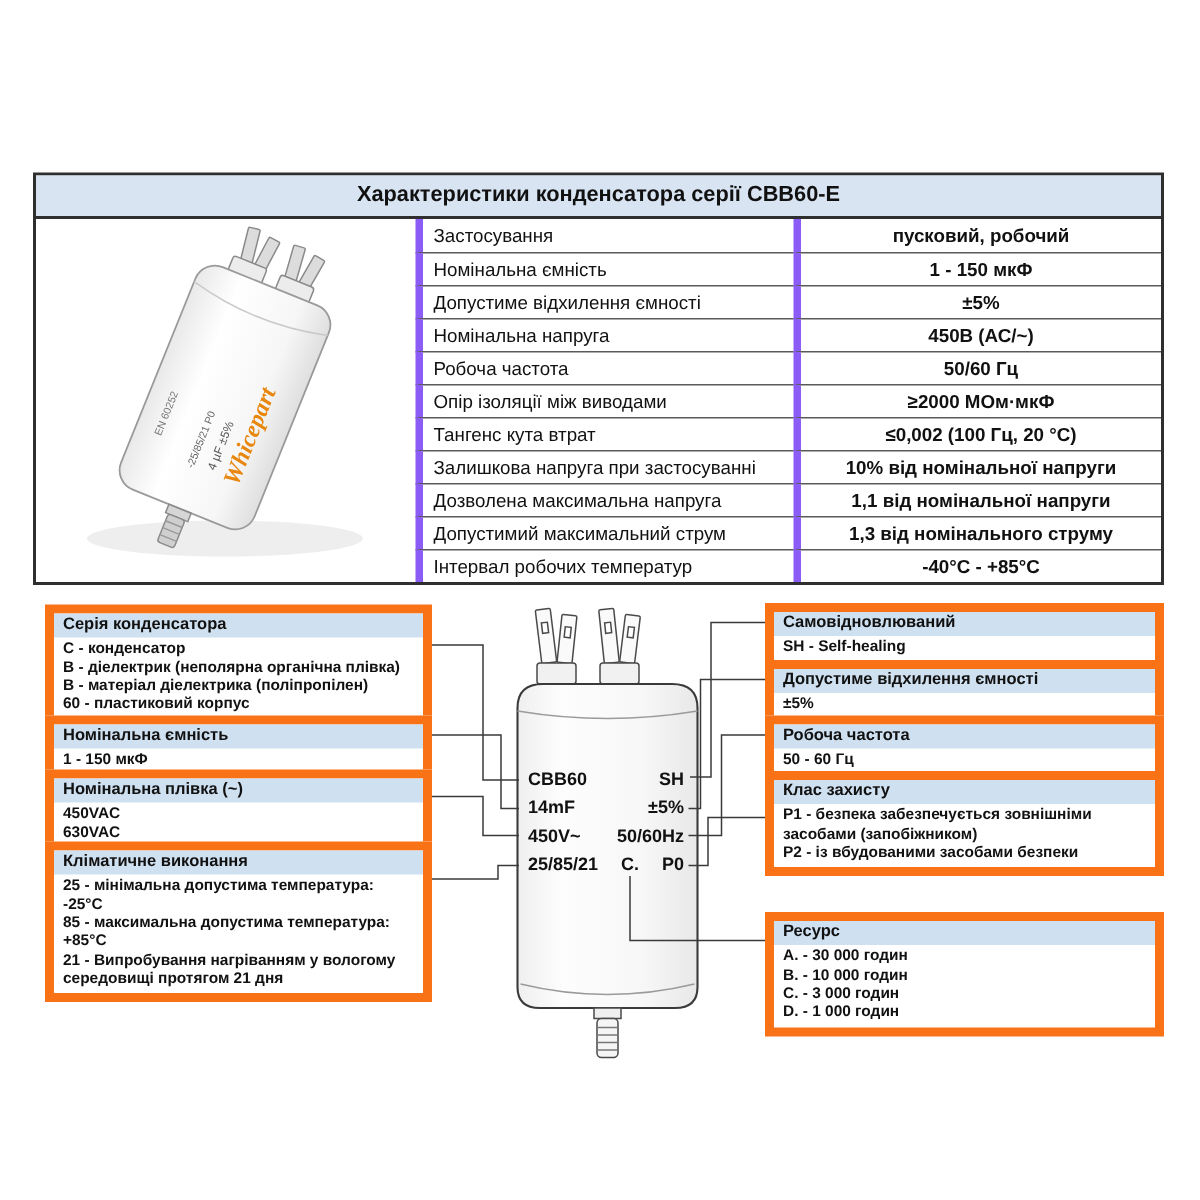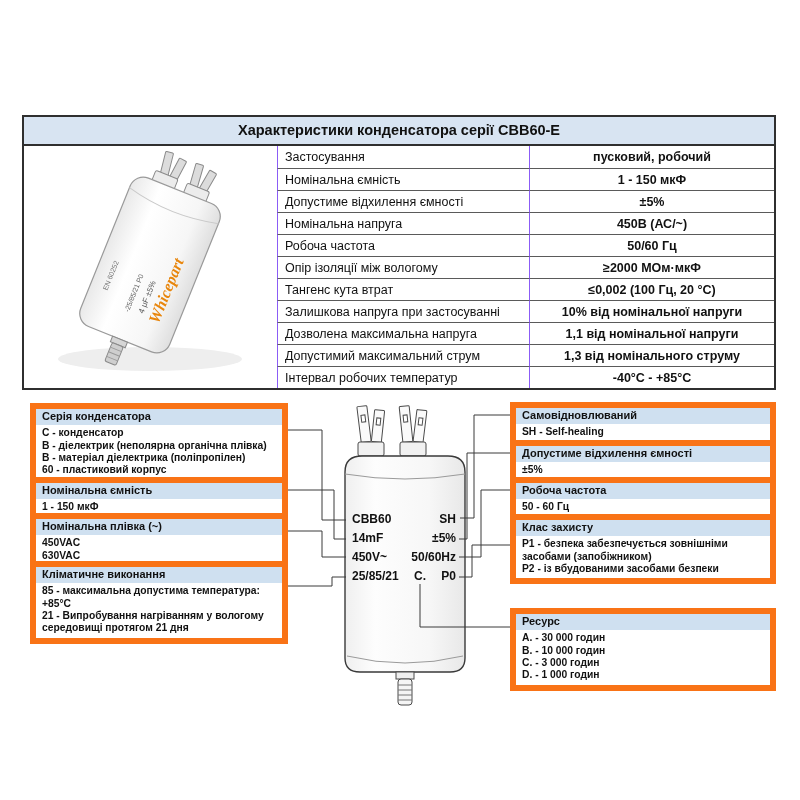--- a/index.html
+++ b/index.html
@@ -17,21 +17,21 @@
     height:27px;line-height:27px;text-align:center;font-weight:bold;
     font-size:14.5px;background:#d8e4f2;border-bottom:2px solid #2f2f2f;
   }
   .spec-grid{display:grid;grid-template-columns:253px 252px 1fr;}
   .photo-cell{
     grid-column:1;grid-row:1 / span 11;display:flex;align-items:center;
     justify-content:center;background:#fff;
   }
   .cell{
     height:22px;box-sizing:border-box;display:flex;align-items:center;
-    font-size:12.5px;border-top:1px solid #5a5a5a;border-left:1px solid #8b5cf6;
+    font-size:12.5px;border-top:1px solid #5a5a5a;border-left:5px solid #8b5cf6;
     white-space:nowrap;overflow:hidden;
   }
   .cell.r0{border-top:none;}
   .label-cell{padding-left:7px;}
   .value-cell{justify-content:center;font-weight:bold;}
   
   .callout{
     position:absolute;border:6px solid #f97316;background:#fff;
     box-sizing:border-box;font-size:10.3px;line-height:1.2;
   }
@@ -101,21 +101,21 @@
     <div class="cell label-cell r0">Застосування</div>
     <div class="cell value-cell r0">пусковий, робочий</div>
     <div class="cell label-cell">Номінальна ємність</div>
     <div class="cell value-cell">1 - 150 мкФ</div>
     <div class="cell label-cell">Допустиме відхилення ємності</div>
     <div class="cell value-cell">±5%</div>
     <div class="cell label-cell">Номінальна напруга</div>
     <div class="cell value-cell">450В (АС/~)</div>
     <div class="cell label-cell">Робоча частота</div>
     <div class="cell value-cell">50/60 Гц</div>
-    <div class="cell label-cell">Опір ізоляції між вологому</div>
+    <div class="cell label-cell">Опір ізоляції між виводами</div>
     <div class="cell value-cell">≥2000 МОм·мкФ</div>
     <div class="cell label-cell">Тангенс кута втрат</div>
     <div class="cell value-cell">≤0,002 (100 Гц, 20 °C)</div>
     <div class="cell label-cell">Залишкова напруга при застосуванні</div>
     <div class="cell value-cell">10% від номінальної напруги</div>
     <div class="cell label-cell">Дозволена максимальна напруга</div>
     <div class="cell value-cell">1,1 від номінальної напруги</div>
     <div class="cell label-cell">Допустимий максимальний струм</div>
     <div class="cell value-cell">1,3 від номінального струму</div>
     <div class="cell label-cell">Інтервал робочих температур</div>
@@ -204,20 +204,21 @@
   <div class="callout-title">Номінальна плівка (~)</div>
   <div class="callout-body">
     <div class="cl">450VAC</div>
     <div class="cl">630VAC</div>
   </div>
 </div>
 
 <div class="callout left-box" style="top:561px">
   <div class="callout-title">Кліматичне виконання</div>
   <div class="callout-body">
+    <div class="cl">25 - мінімальна допустима температура: -25°C</div>
     <div class="cl">85 - максимальна допустима температура: +85°C</div>
     <div class="cl">21 - Випробування нагріванням у вологому середовищі протягом 21 дня</div>
   </div>
 </div>
 
 <div class="callout right-box" style="top:402px">
   <div class="callout-title">Самовідновлюваний</div>
   <div class="callout-body">
     <div class="cl">SH - Self-healing</div>
   </div>

